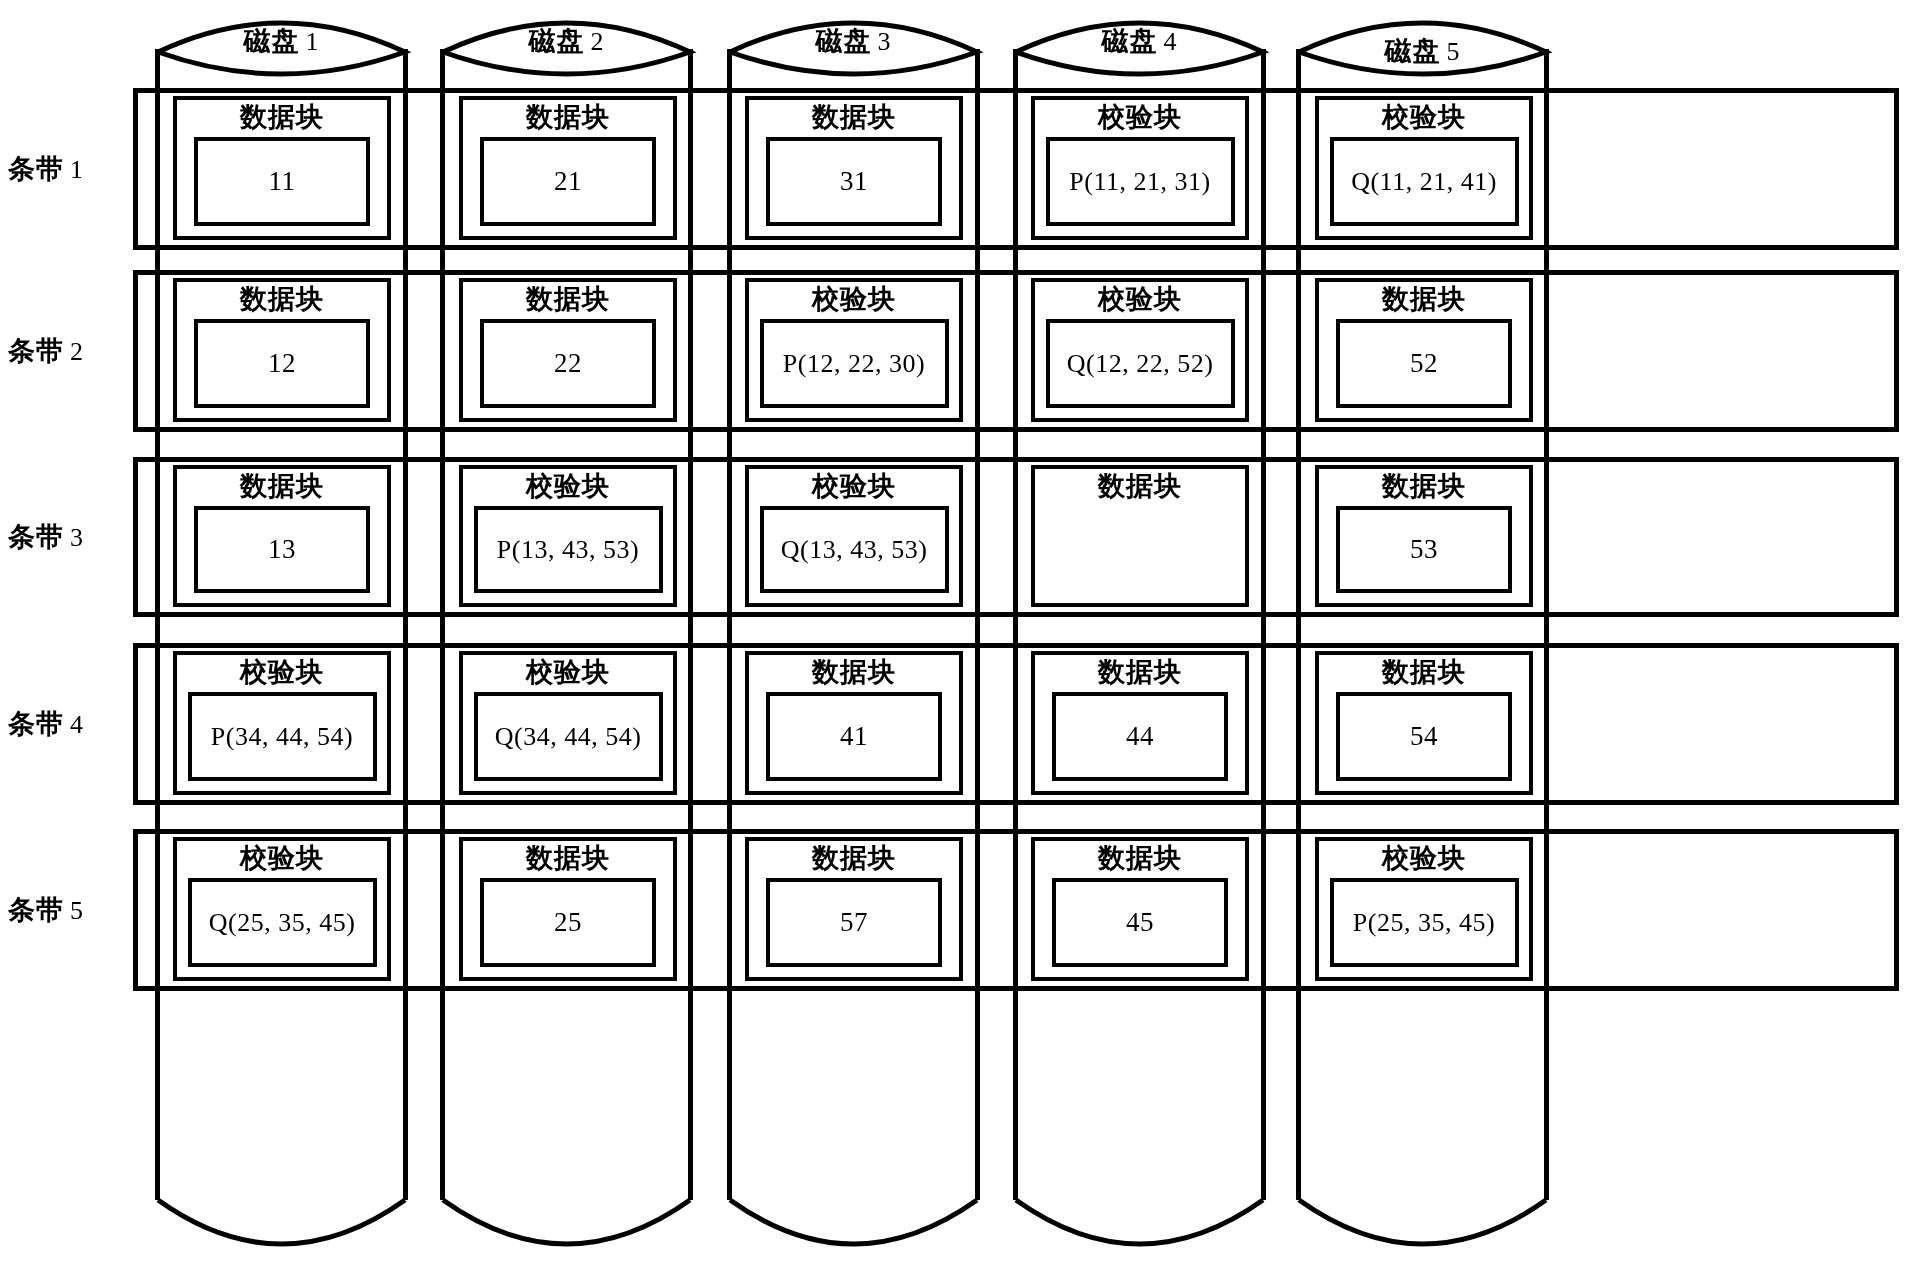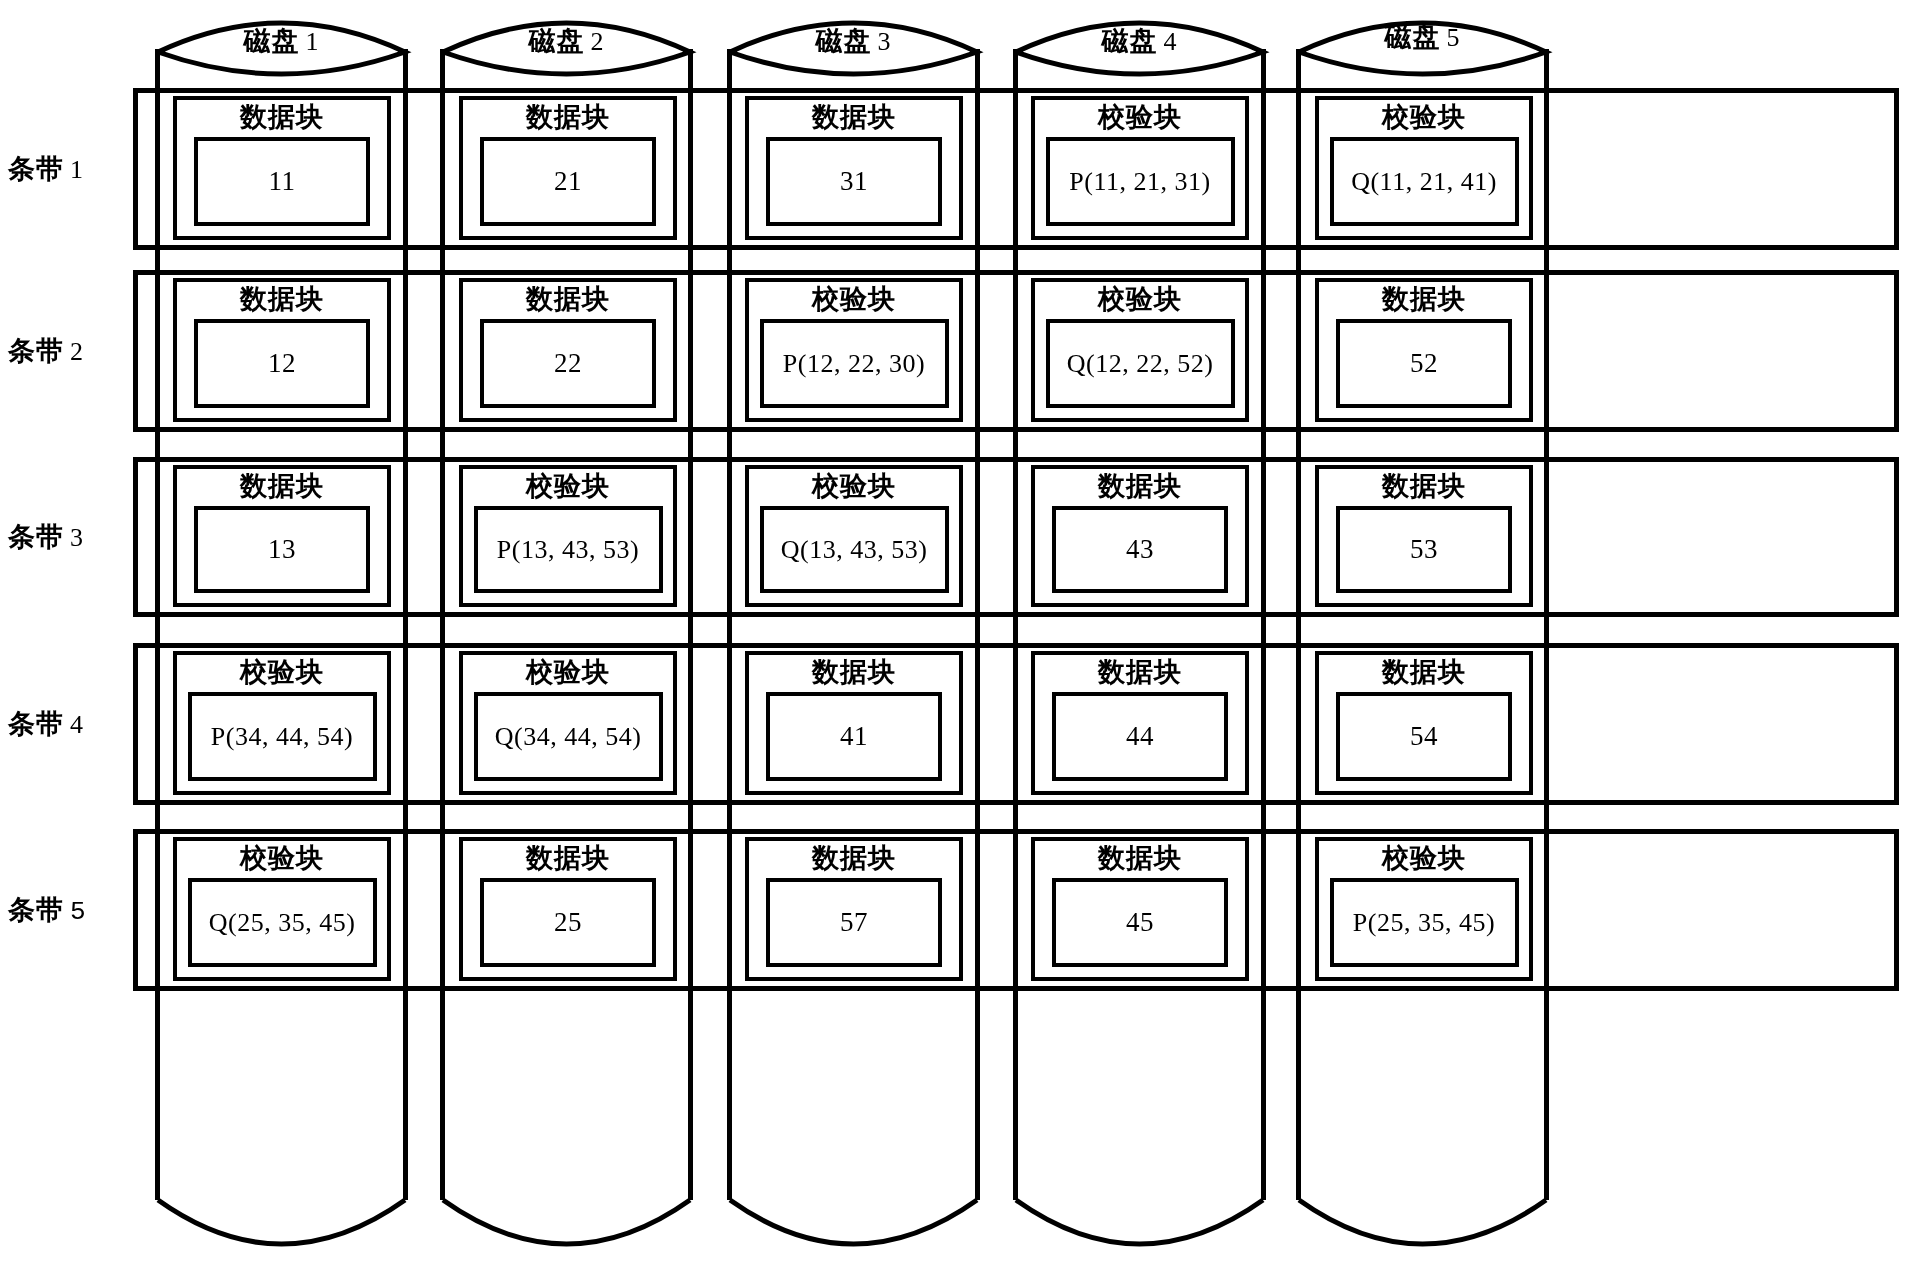--- a/index.html
+++ b/index.html
@@ -156,21 +156,21 @@
       <div class="disk-label" style="top: 5px;"><span>磁盘</span><span class="num">4</span></div>
     </div>
     <div class="disk" style="left: 1296px; top: 18px; width: 253px; height: 1244px;">
       <div class="disk-body" style="top: 31px; width: 253px; height: 1151px;"></div>
       <svg width="253" height="70" viewBox="0 0 253 70" style="position: absolute; left: 0px; top: 0px; overflow: visible;">
         <path d="M 3 34 Q 126.5 -24 250 34 Q 126.5 78 3 34" fill="none" stroke="#000000" stroke-width="5"></path>
       </svg>
       <svg width="253" height="72" viewBox="0 0 253 72" style="position: absolute; left: 0px; top: 1180px; overflow: visible;">
         <path d="M 3 2 Q 126.5 90 250 2" fill="none" stroke="#000000" stroke-width="5"></path>
       </svg>
-      <div class="disk-label" style="top: 1px;"><span>磁盘</span><span class="num">5</span></div>
+      <div class="disk-label" style="top: 15px;"><span>磁盘</span><span class="num">5</span></div>
     </div>
     <div class="stripe-row" style="left: 133px; top: 88px; width: 1766px; height: 162px;"></div>
     <div class="stripe-label" style="left: 8px; top: 151px;"><span>条带</span><span class="num">1</span></div>
     <div class="cell" style="left: 173px; top: 96px; width: 218px; height: 144px;">
       <div class="cell-title">数据块</div>
       <div class="cell-value">11</div>
     </div>
     <div class="cell" style="left: 459px; top: 96px; width: 218px; height: 144px;">
       <div class="cell-title">数据块</div>
       <div class="cell-value">21</div>
@@ -218,21 +218,20 @@
     <div class="cell" style="left: 459px; top: 465px; width: 218px; height: 142px;">
       <div class="cell-title">校验块</div>
       <div class="cell-value wide paritytext">P(13, 43, 53)</div>
     </div>
     <div class="cell" style="left: 745px; top: 465px; width: 218px; height: 142px;">
       <div class="cell-title">校验块</div>
       <div class="cell-value wide paritytext">Q(13, 43, 53)</div>
     </div>
     <div class="cell" style="left: 1031px; top: 465px; width: 218px; height: 142px;">
       <div class="cell-title">数据块</div>
-      <div class="cell-value">43</div>
     </div>
     <div class="cell" style="left: 1315px; top: 465px; width: 218px; height: 142px;">
       <div class="cell-title">数据块</div>
       <div class="cell-value">53</div>
     </div>
     <div class="stripe-row" style="left: 133px; top: 643px; width: 1766px; height: 162px;"></div>
     <div class="stripe-label" style="left: 8px; top: 706px;"><span>条带</span><span class="num">4</span></div>
     <div class="cell" style="left: 173px; top: 651px; width: 218px; height: 144px;">
       <div class="cell-title">校验块</div>
       <div class="cell-value wide paritytext">P(34, 44, 54)</div>
@@ -247,21 +246,21 @@
     </div>
     <div class="cell" style="left: 1031px; top: 651px; width: 218px; height: 144px;">
       <div class="cell-title">数据块</div>
       <div class="cell-value">44</div>
     </div>
     <div class="cell" style="left: 1315px; top: 651px; width: 218px; height: 144px;">
       <div class="cell-title">数据块</div>
       <div class="cell-value">54</div>
     </div>
     <div class="stripe-row" style="left: 133px; top: 829px; width: 1766px; height: 162px;"></div>
-    <div class="stripe-label" style="left: 8px; top: 892px; font-family: Liberation Mono, monospace;"><span>条带</span><span class="num">5</span></div>
+    <div class="stripe-label" style="left: 8px; top: 892px;"><span>条带</span><span class="num">5</span></div>
     <div class="cell" style="left: 173px; top: 837px; width: 218px; height: 144px;">
       <div class="cell-title">校验块</div>
       <div class="cell-value wide paritytext">Q(25, 35, 45)</div>
     </div>
     <div class="cell" style="left: 459px; top: 837px; width: 218px; height: 144px;">
       <div class="cell-title">数据块</div>
       <div class="cell-value">25</div>
     </div>
     <div class="cell" style="left: 745px; top: 837px; width: 218px; height: 144px;">
       <div class="cell-title">数据块</div>

